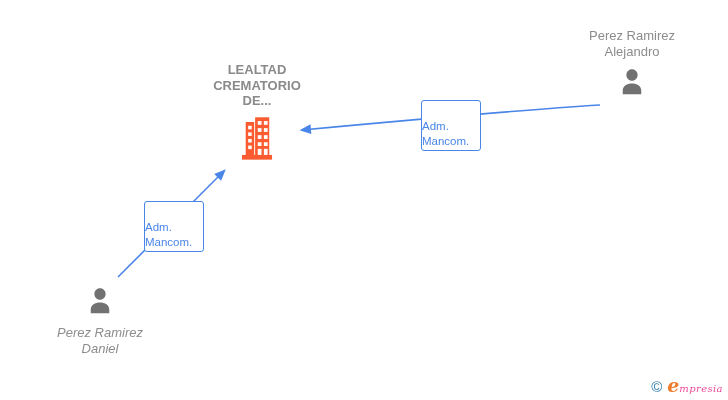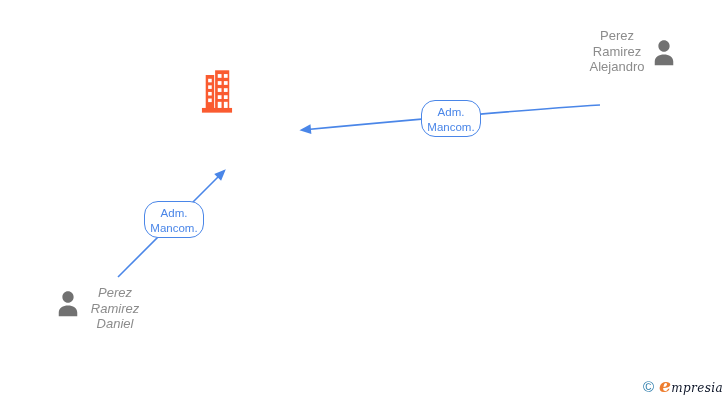--- a/index.html
+++ b/index.html
@@ -17,33 +17,32 @@
     width: 728px; height: 400px;
     z-index: 1;
   }
   .edge-label {
     position: absolute;
     z-index: 2;
     width: 58px;
     height: 31px;
     background: #ffffff;
     border: 1.5px solid #4a86e8;
-    border-radius: 14px;
+    border-radius: 3px;
     color: #4a86e8;
     font-size: 11.5px;
     line-height: 15px;
-    text-align: center;
-    padding-top: 4px;
+    padding-top: 18px;
     cursor: pointer;
   }
   .node {
     position: absolute;
     z-index: 3;
     display: flex;
-    flex-direction: row;
+    flex-direction: column;
     align-items: center;
     cursor: pointer;
   }
   .node-label {
     color: #8c8c8c;
     font-size: 13px;
     line-height: 15.5px;
     text-align: center;
   }
   .company-name {
@@ -69,22 +68,22 @@
   .logo-brand {
     font-family: "DejaVu Serif", serif;
     font-style: italic;
   }
   .logo-e {
     color: #ee7d2e;
     font-size: 19px;
     font-weight: bold;
   }
   .logo-rest {
-    color: #0f172a;
-    font-size: 12px;
+    color: #ec4899;
+    font-size: 10px;
     letter-spacing: 0.4px;
   }
 </style>
 </head>
 <body>
 
 <div class="canvas">
 
   <svg class="edge-layer">
     <defs>
@@ -100,20 +99,21 @@
     <div>Adm.</div>
     <div>Mancom.</div>
   </div>
 
   <div class="edge-label" style="left:421px; top:100px;">
     <div>Adm.</div>
     <div>Mancom.</div>
   </div>
 
   <div class="node" style="left:201px; top:62px; width:112px;">
+    <div class="node-label company-name">LEALTAD CREMATORIO DE...</div>
     <span class="icon-gap-top">
       <svg width="32" height="44" viewBox="0 0 34 46">
         <g fill="#fa5b30">
           <rect x="1" y="41" width="32" height="5"></rect>
           <rect x="5" y="6" width="9" height="36"></rect>
           <rect x="15" y="1" width="15" height="41"></rect>
         </g>
         <g fill="#ffffff">
           <rect x="7.6" y="10" width="3.8" height="3.8"></rect>
           <rect x="7.6" y="17" width="3.8" height="3.8"></rect>

